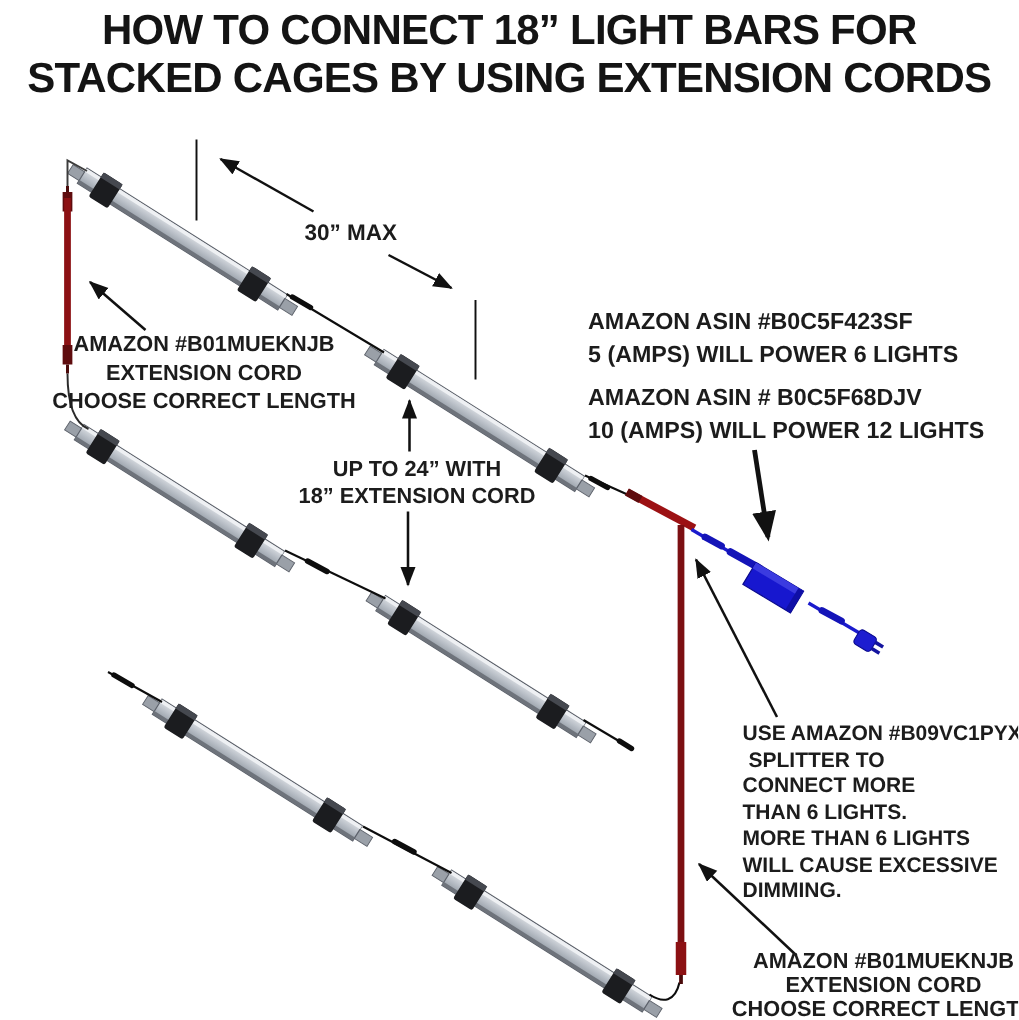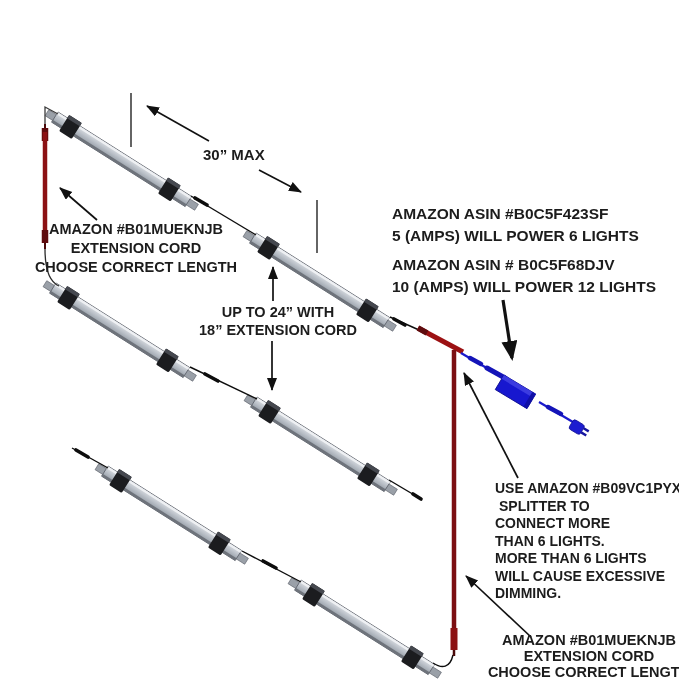--- a/index.html
+++ b/index.html
@@ -20,20 +20,24 @@
   .t145{font-size:14.5px;}
   .t15{font-size:15px;}
   .t155{font-size:15.5px;}
   .ctr{text-anchor:middle;}
 </style>
 </head>
 <body>
 
 <div class="stage">
 
+  <div class="title">
+    <div>HOW TO CONNECT 18” LIGHT BARS FOR</div>
+    <div>STACKED CAGES BY USING EXTENSION CORDS</div>
+  </div>
 
   <svg width="679" height="680" viewBox="0 0 679 680">
     <defs>
       <linearGradient id="barGrad" x1="0" y1="0" x2="0" y2="1">
         <stop offset="0" stop-color="#e2e5e9"></stop>
         <stop offset="0.5" stop-color="#b9bfc7"></stop>
         <stop offset="1" stop-color="#9199a2"></stop>
       </linearGradient>
       <marker id="ah" markerUnits="userSpaceOnUse" markerWidth="15" markerHeight="12" refX="12" refY="5" orient="auto">
         <path d="M0,0 L13,5 L0,10 z" fill="#111"></path>

